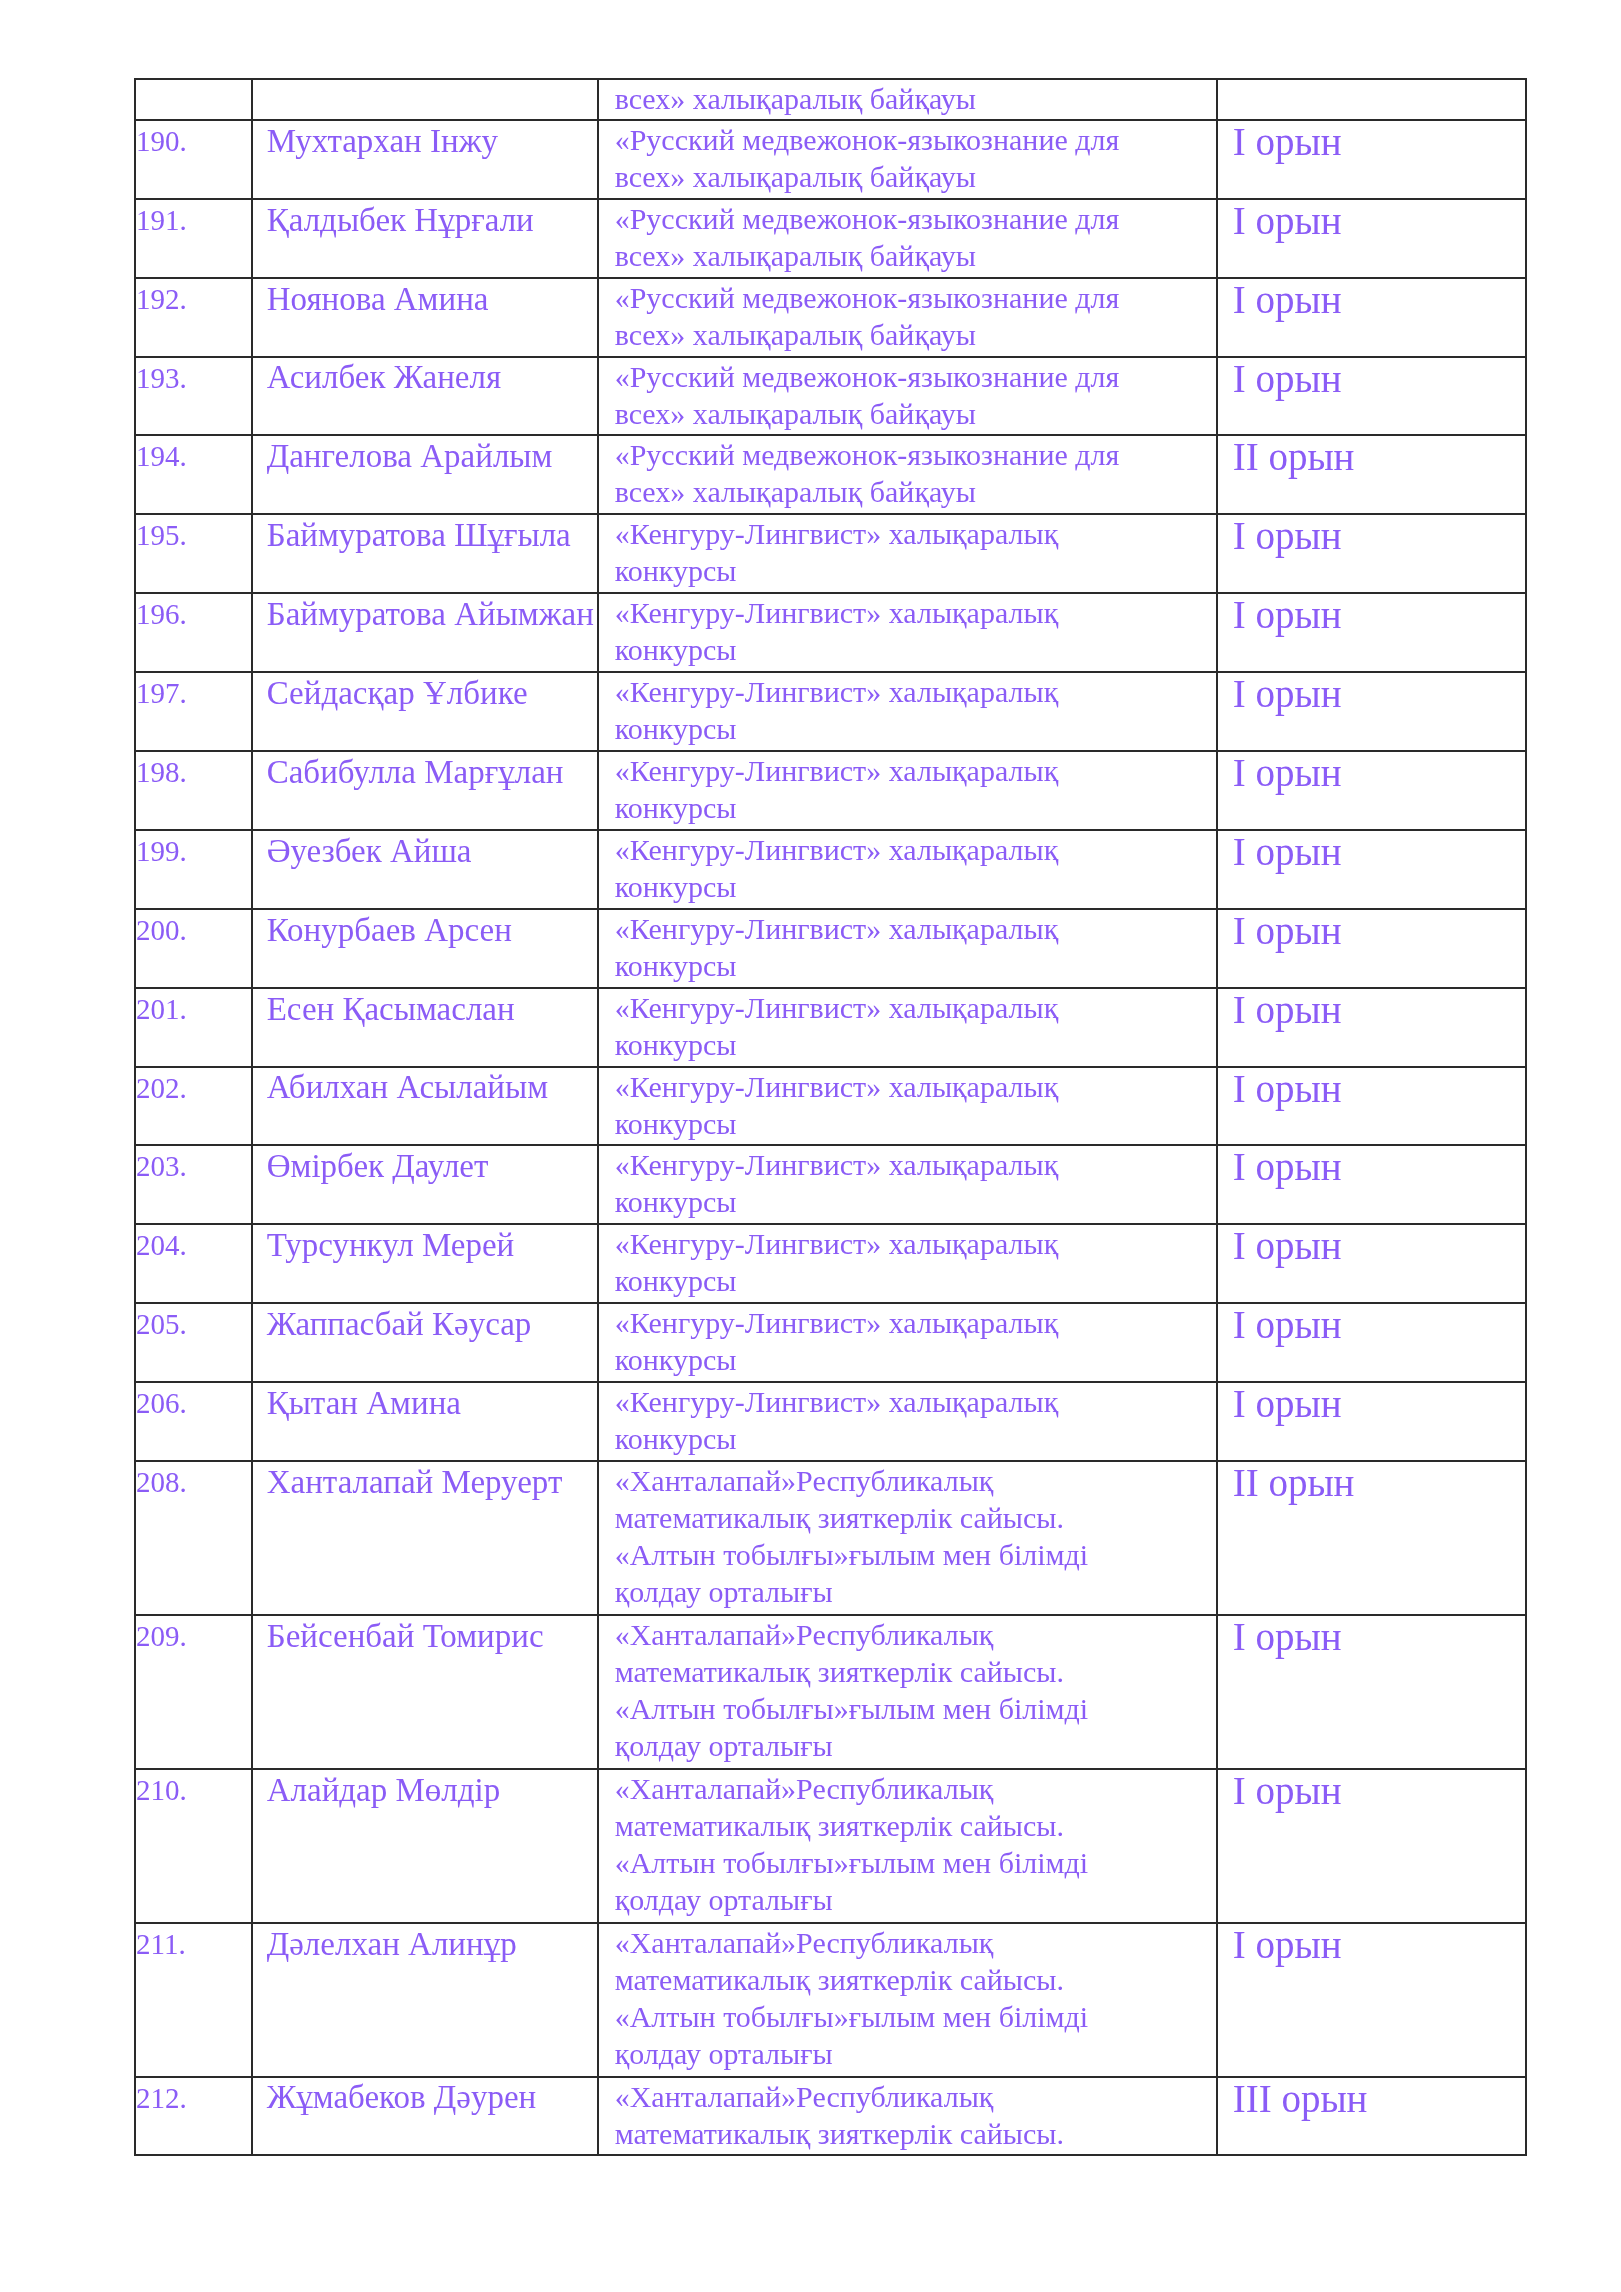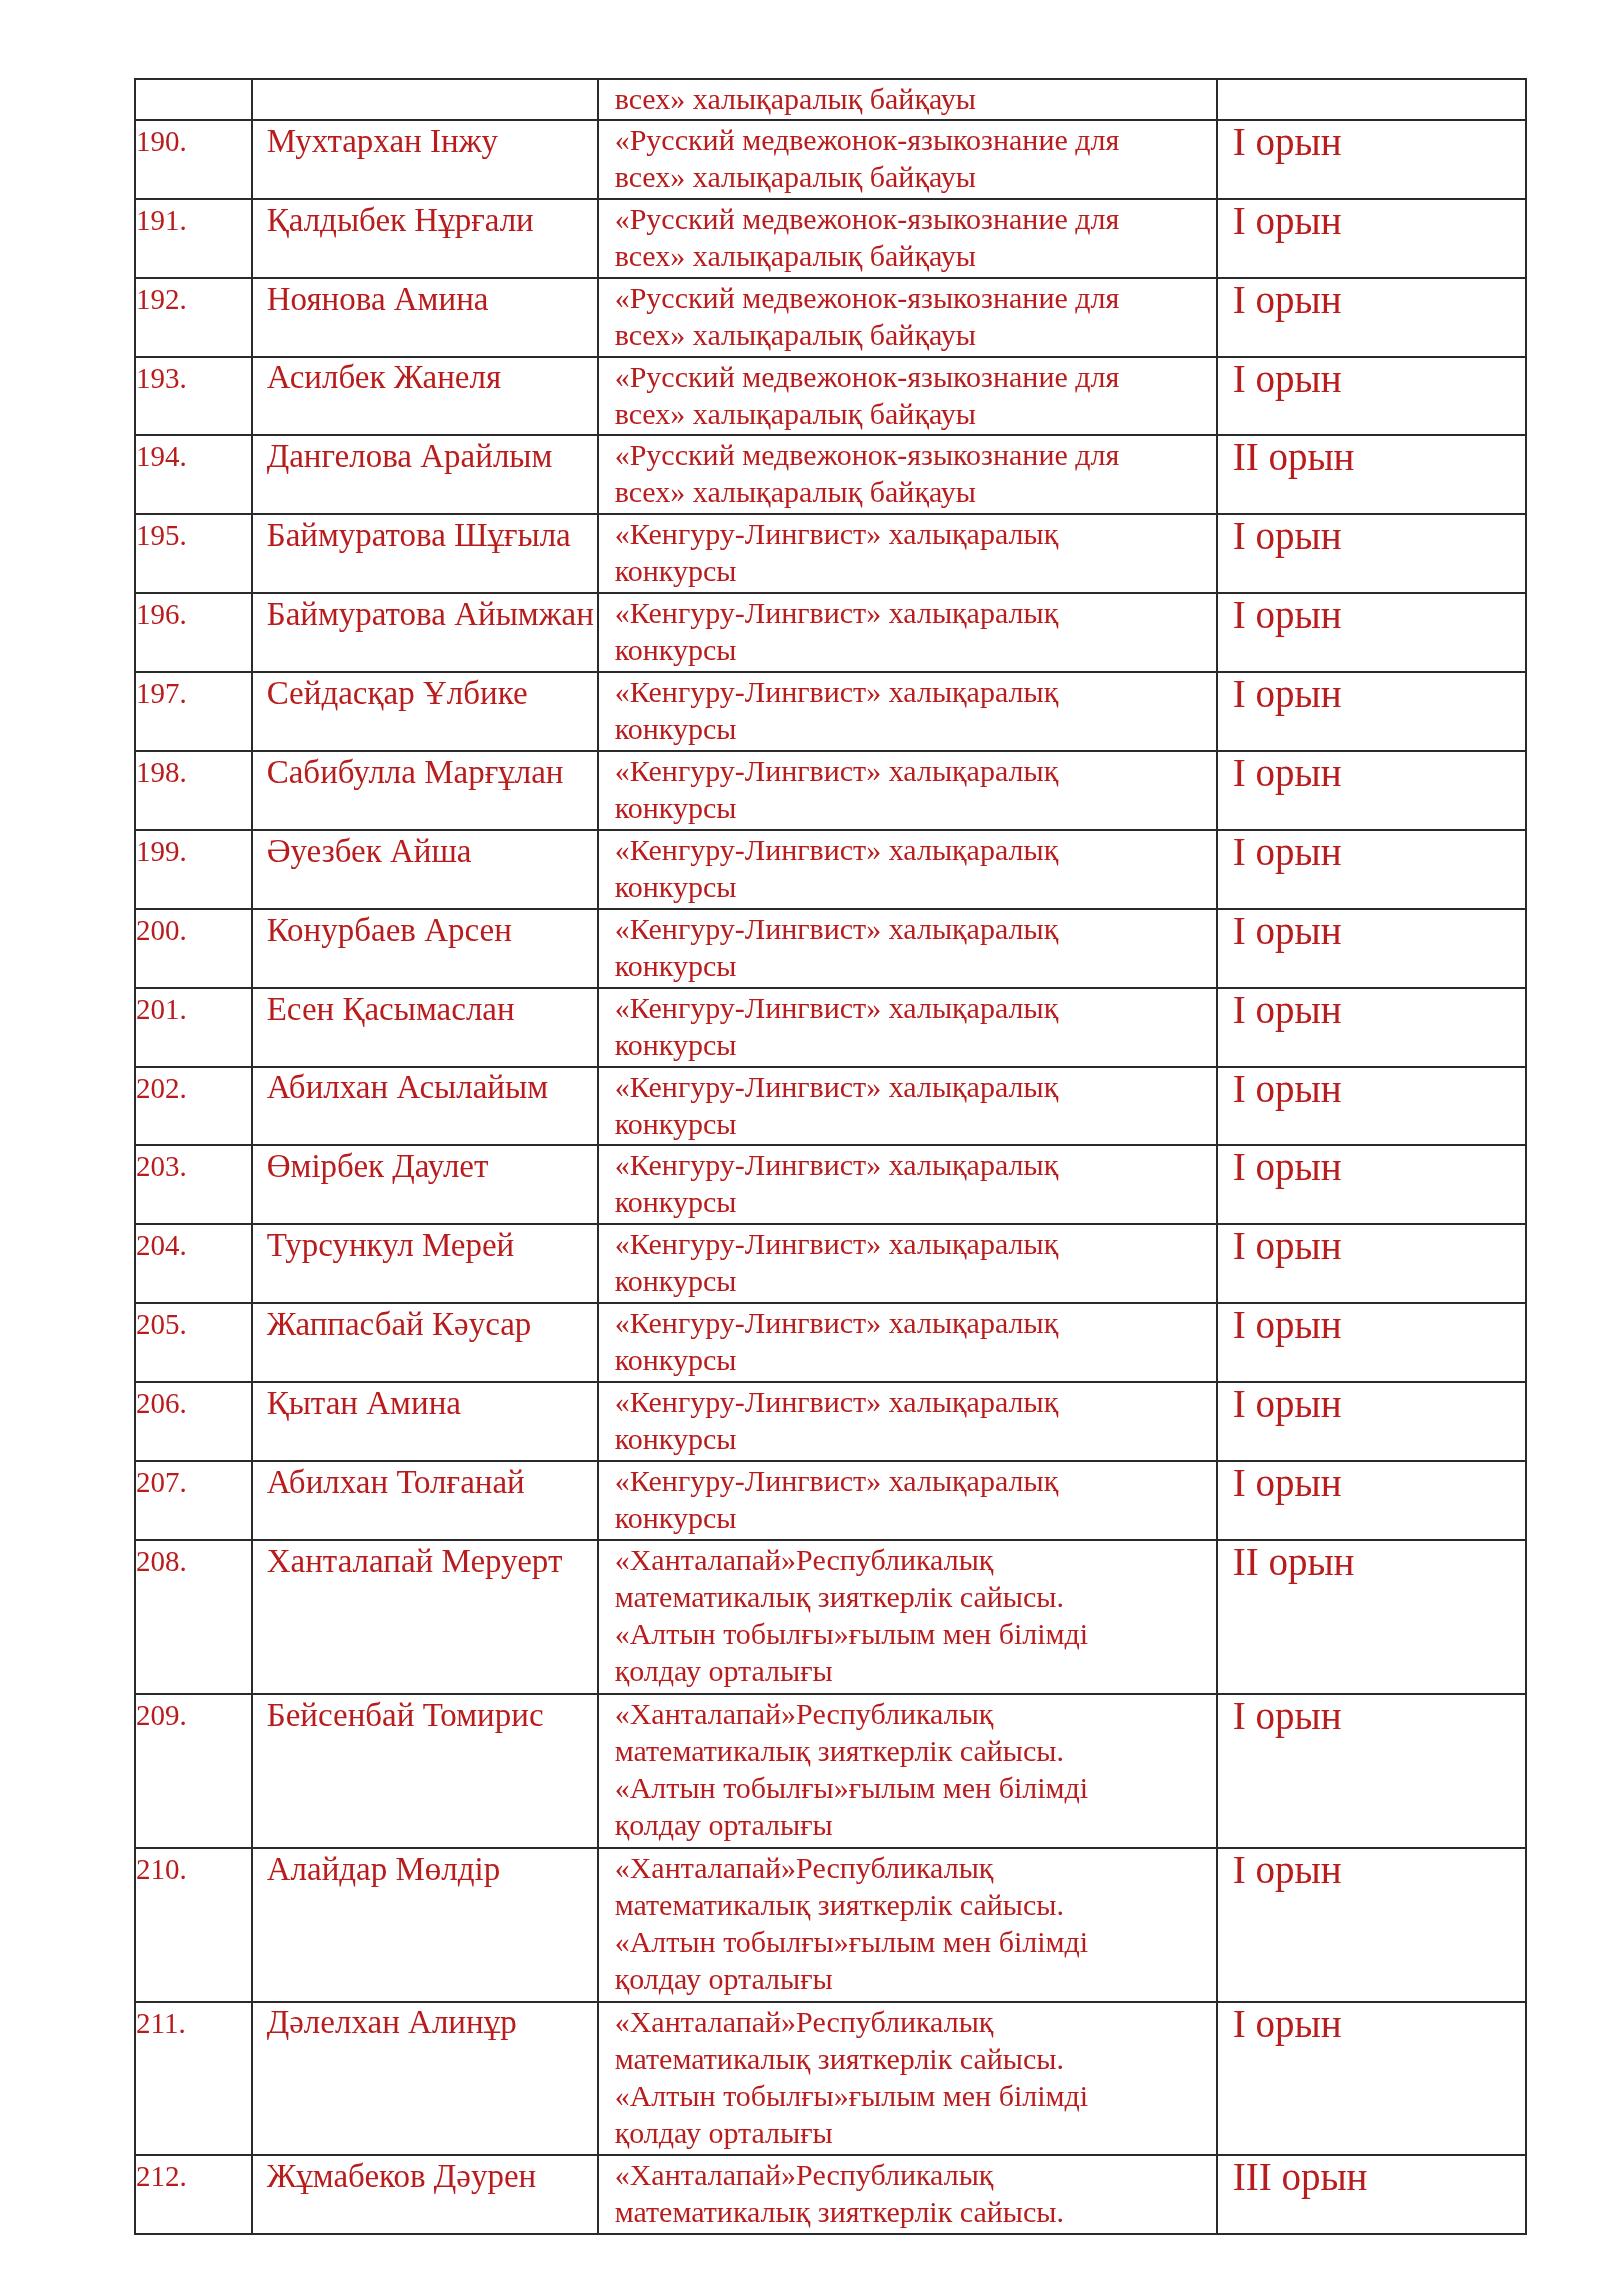--- a/index.html
+++ b/index.html
@@ -2,21 +2,21 @@
 <html><head>
 <meta charset="utf-8">
 <style>
   html, body { margin: 0; padding: 0; background: #ffffff; }
   body { width: 1621px; height: 2293px; position: relative; overflow: hidden; }
   .page { position: absolute; left: 0; top: 0; width: 1621px; height: 2293px; background: #fff; }
   table.awards {
     position: absolute; left: 134px; top: 78px; width: 1391px;
     border-collapse: collapse; table-layout: fixed;
     font-family: "Liberation Serif", "DejaVu Serif", serif;
-    color: #b91c1c;
+    color: #8b5cf6;
   }
   table.awards td {
     border: 2px solid #2a2a2a;
     vertical-align: top;
     padding: 0;
   }
   col.c-num { width: 117px; }
   col.c-name { width: 346px; }
   col.c-comp { width: 619px; }
   col.c-place { width: 309px; }
@@ -158,27 +158,20 @@
 конкурсы</td>
           <td class="place">I орын</td>
         </tr>
         <tr class="r2">
           <td class="num">206.</td>
           <td class="name">Қытан Амина</td>
           <td class="comp">«Кенгуру-Лингвист» халықаралық
 конкурсы</td>
           <td class="place">I орын</td>
         </tr>
-        <tr class="r2">
-          <td class="num">207.</td>
-          <td class="name">Абилхан Толғанай</td>
-          <td class="comp">«Кенгуру-Лингвист» халықаралық
-конкурсы</td>
-          <td class="place">I орын</td>
-        </tr>
         <tr class="r4">
           <td class="num">208.</td>
           <td class="name">Ханталапай Меруерт</td>
           <td class="comp">«Ханталапай»Республикалық
 математикалық зияткерлік сайысы.
 «Алтын тобылғы»ғылым мен білімді
 қолдау орталығы</td>
           <td class="place">II орын</td>
         </tr>
         <tr class="r4">

